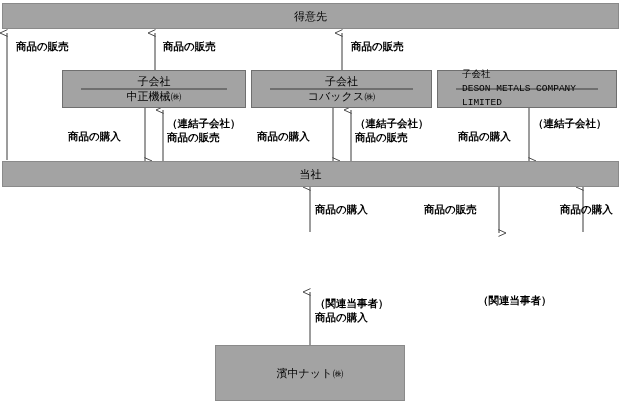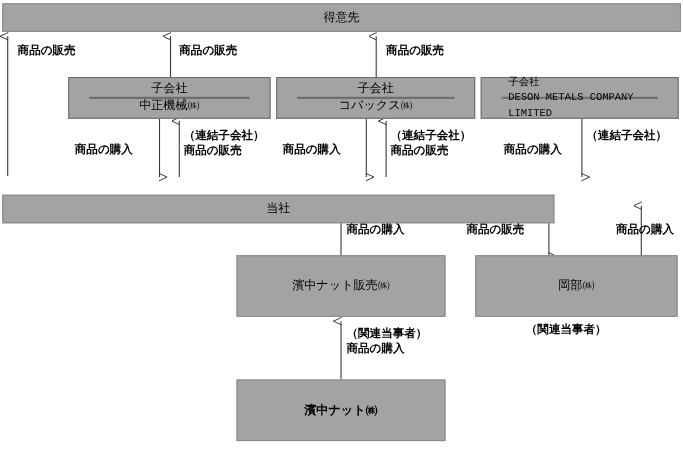--- a/index.html
+++ b/index.html
@@ -107,33 +107,27 @@
   <div class="box dbl" style="left:251px;top:70px;width:181px;height:38px;">
     <span class="inner">子会社
 コバックス㈱</span>
   </div>
 
   <div class="box dbl leftalign" style="left:437px;top:70px;width:180px;height:38px;font-size:10px;">
     <span class="inner" style="font-family:'Liberation Mono','DejaVu Sans Mono',monospace;font-size:9.5px;line-height:1.45;">子会社
 DESON METALS COMPANY LIMITED</span>
   </div>
 
-  <div class="box" style="left:2px;top:161px;width:502px;height:26px;margin-top:16px;">
+  <div class="box" style="left:2px;top:161px;width:617px;height:26px;">
     <span>当社</span>
   </div>
 
-  <div class="box" style="left:215px;top:232px;width:190px;height:56px;">
-    <span>濱中ナット販売㈱</span>
-  </div>
 
-  <div class="box" style="left:432px;top:232px;width:184px;height:56px;">
-    <span>岡部㈱</span>
-  </div>
 
-  <div class="box" style="left:215px;top:345px;width:190px;height:56px;font-weight:bold;">
+  <div class="box" style="left:215px;top:345px;width:190px;height:56px;">
     <span>濱中ナット㈱</span>
   </div>
 
   <div class="lbl" style="left:16px;top:40px;">商品の販売</div>
 
   <div class="lbl" style="left:163px;top:40px;">商品の販売</div>
 
   <div class="lbl" style="left:351px;top:40px;">商品の販売</div>
 
   <div class="lbl" style="left:68px;top:130px;">商品の購入</div>

